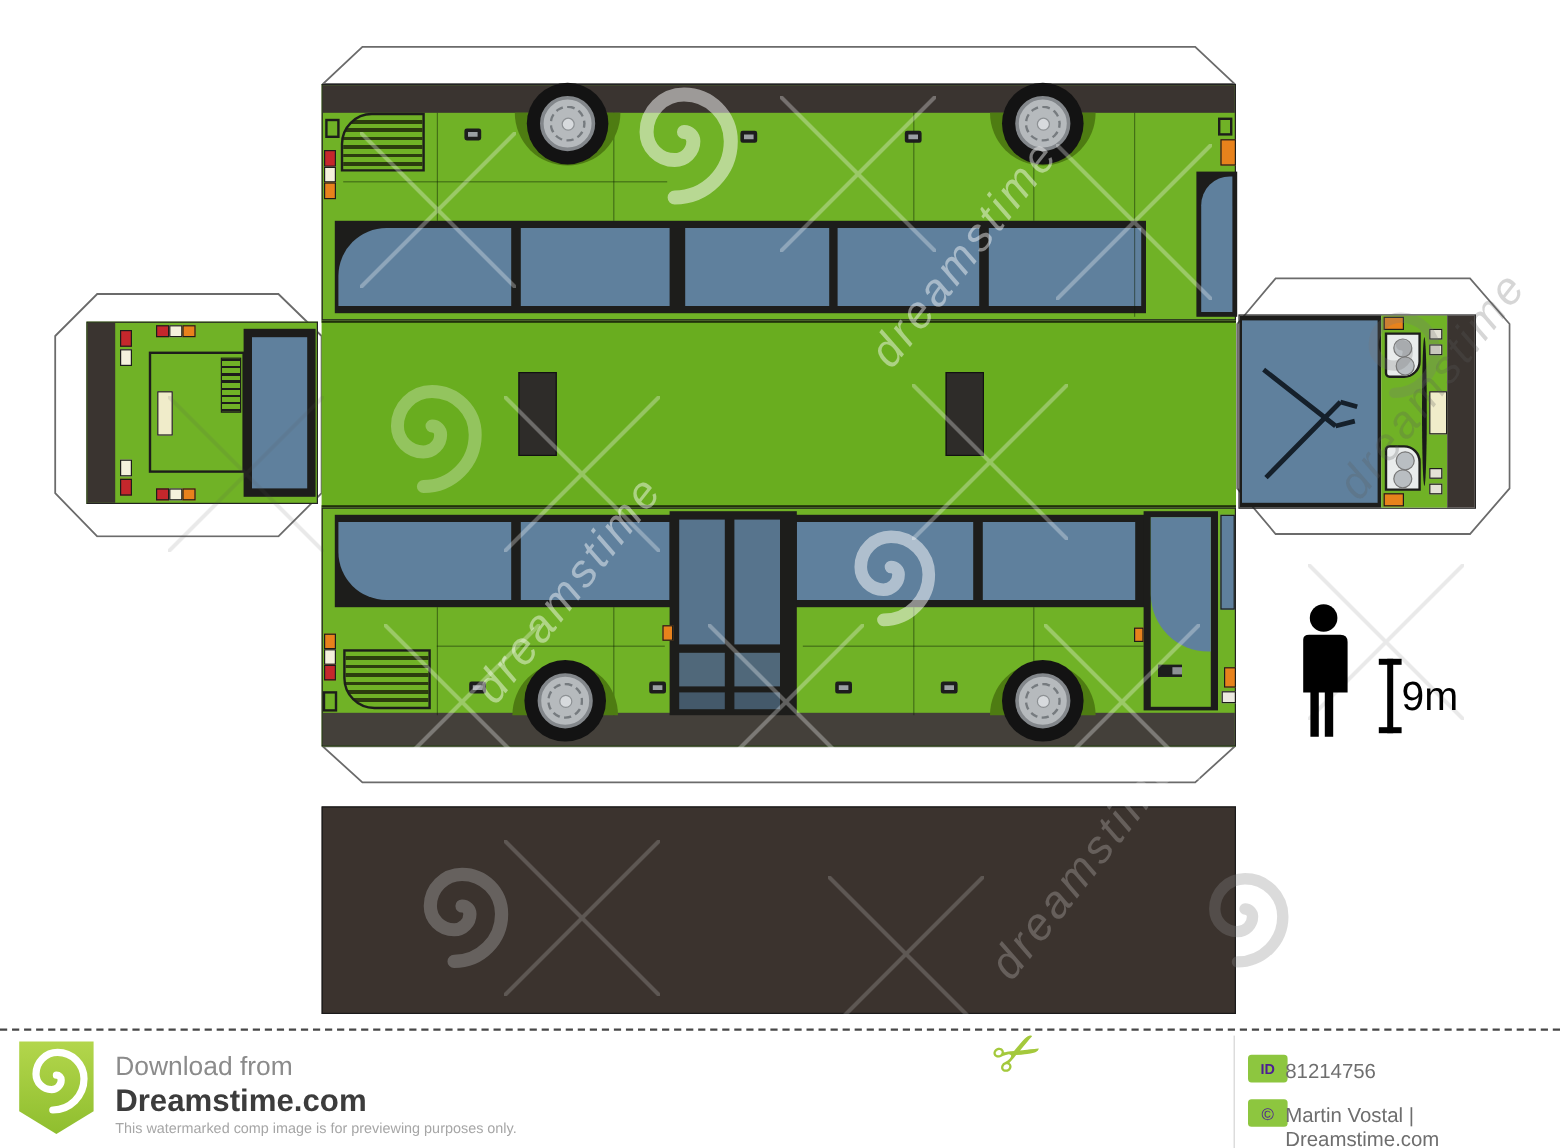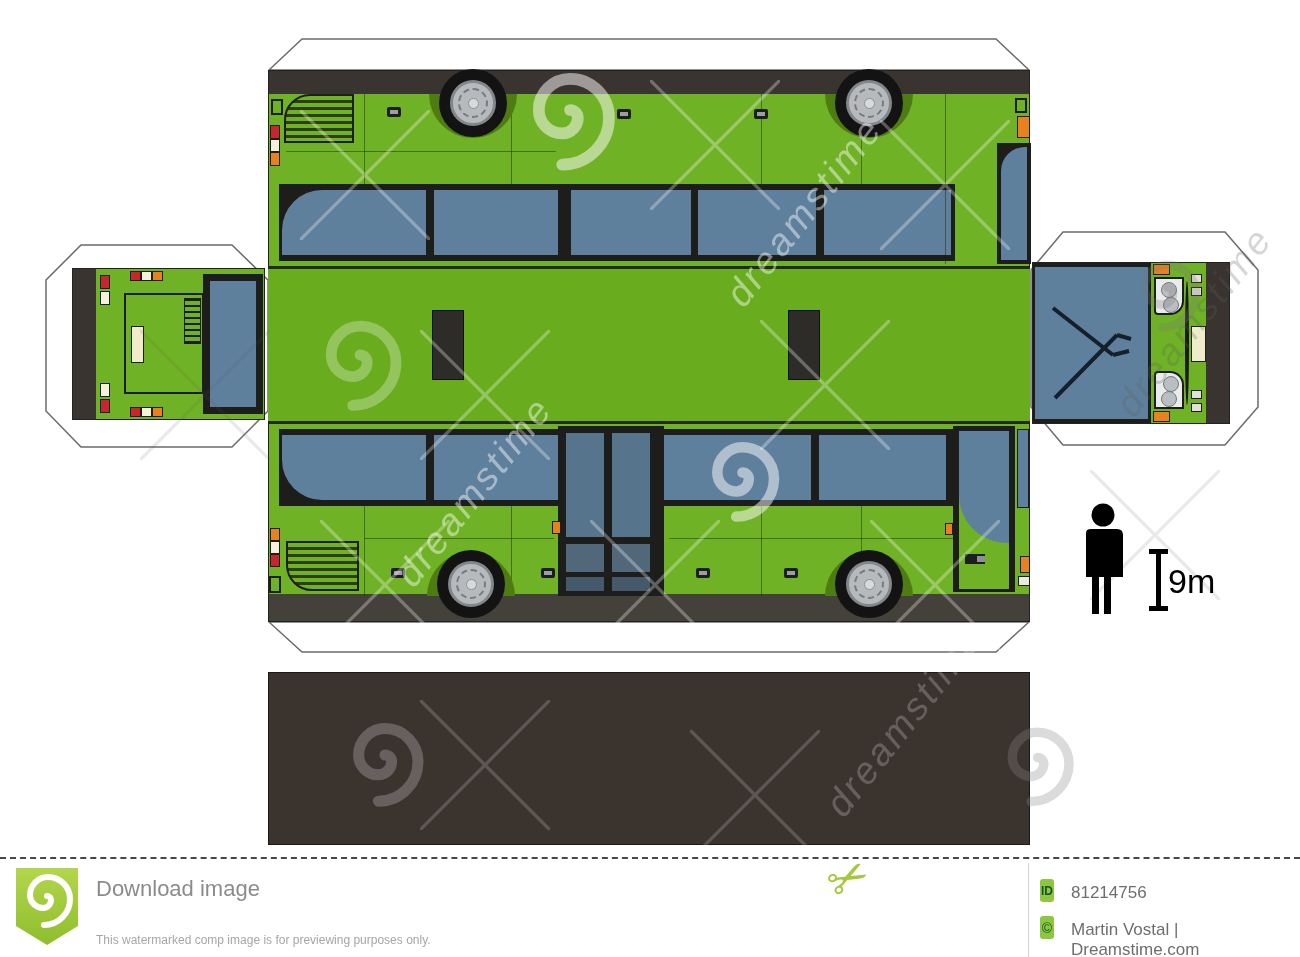--- a/index.html
+++ b/index.html
@@ -42,22 +42,22 @@
         linear-gradient(-45deg,transparent 48.8%,#555 49.4%,#555 50.6%,transparent 51.2%);}
   .spiral{position:absolute;pointer-events:none;}
   
   .cutline{position:absolute;left:0;top:857px;width:1300px;border-top:2px dashed #474747;}
   .scissors{position:absolute;left:828px;top:850px;font-size:48px;color:#a4c93c;
             transform:rotate(-28deg);font-family:"DejaVu Sans",sans-serif;}
   .dl-heading{position:absolute;left:96px;top:876px;font-size:22px;color:#8b8b8b;}
   .site{position:absolute;left:96px;top:902px;font-size:26px;font-weight:bold;color:#3c3c3c;}
   .disclaimer{position:absolute;left:96px;top:933px;font-size:12px;color:#a6a6a6;}
   .vsep{position:absolute;left:1028px;top:863px;width:1px;height:94px;background:#d4d4d4;}
-  .badge{position:absolute;width:14px;height:23px;background:#8dc63f;border-radius:3px;
-         color:#14532d;font-weight:bold;display:flex;align-items:center;justify-content:center;}
+  .badge{position:absolute;width:33px;height:23px;background:#8dc63f;border-radius:3px;
+         color:#4c1d95;font-weight:bold;display:flex;align-items:center;justify-content:center;}
   .meta-text{position:absolute;font-size:17px;color:#6e6e6e;}
   .scale-label{position:absolute;left:1168px;top:562px;font-size:34px;color:#000;}
 </style>
 </head>
 <body>
 
 <div class="screen">
 
   <svg class="abs" style="left:268px;top:38px" width="762" height="33">
     <polygon points="34,1 728,1 761,32 1,32" fill="#ffffff" stroke="#6b6b6b" stroke-width="1.5"></polygon>
@@ -301,21 +301,22 @@
   <svg class="abs" style="left:14px;top:866px" width="66" height="82" viewBox="0 0 66 82">
     <defs>
       <linearGradient id="lg" x1="0" y1="0" x2="0" y2="1">
         <stop offset="0" stop-color="#b3d64c"></stop>
           <stop offset="1" stop-color="#8fbe2e"></stop>
       </linearGradient>
     </defs>
     <path d="M2 2 H64 V60 L33 79 L2 60 Z" fill="url(#lg)"></path>
     <path d="M33,36 a4,4 0 0 1 4,4 a8,8 0 0 1 -8,8 a13,13 0 0 1 -13,-13 a18,18 0 0 1 18,-18 a22,22 0 0 1 22,22 a26,26 0 0 1 -26,26" fill="none" stroke="#ffffff" stroke-width="6" stroke-linecap="round" transform="translate(0,-6)"></path>
   </svg>
-  <div class="dl-heading">Download image</div>
+  <div class="dl-heading">Download from</div>
+  <div class="site">Dreamstime.com</div>
   <div class="disclaimer">This watermarked comp image is for previewing purposes only.</div>
 
   <div class="vsep"></div>
   <div class="badge" style="left:1040px;top:879px;font-size:12px">ID</div>
   <div class="meta-text" style="left:1071px;top:883px">81214756</div>
   <div class="badge" style="left:1040px;top:916px;font-size:14px;font-weight:normal">©</div>
   <div class="meta-text" style="left:1071px;top:920px">Martin Vostal | Dreamstime.com</div>
 
 </div>
 

